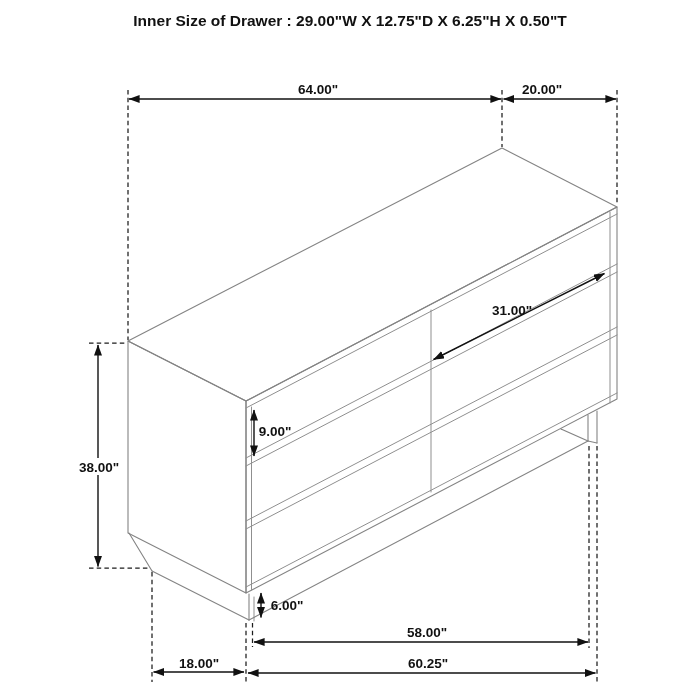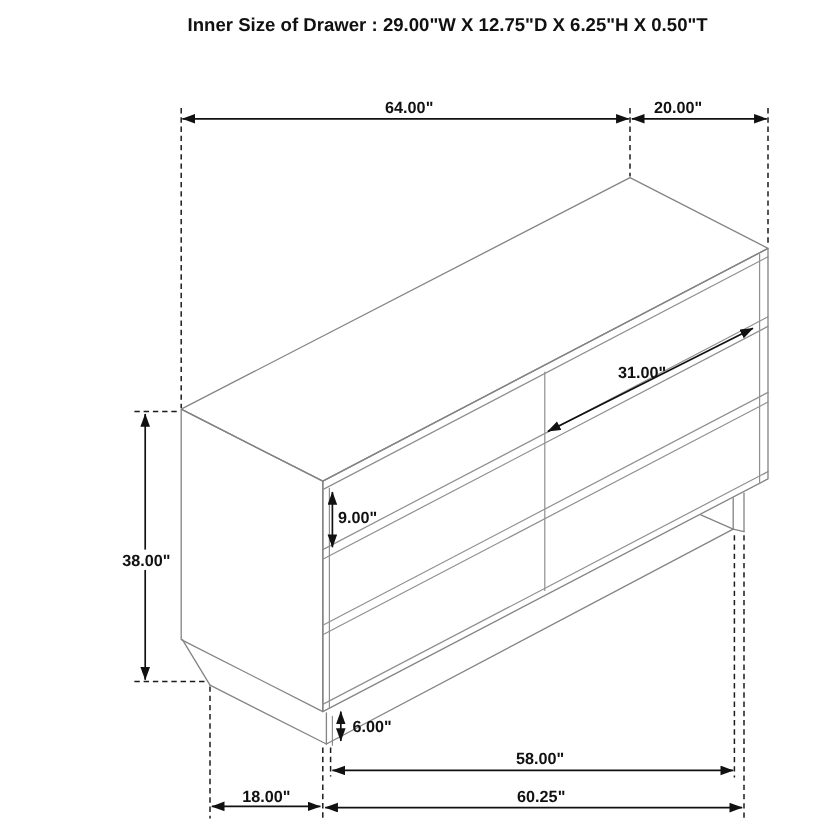--- a/index.html
+++ b/index.html
@@ -6,21 +6,20 @@
     margin: 0;
     padding: 0;
     background: #ffffff;
   }
   .canvas {
     position: relative;
     width: 568px;
     height: 700px;
     background: #ffffff;
     font-family: "Liberation Sans", sans-serif;
-    padding-left: 23px;
   }
   svg { display: block; }
   .furniture {
     fill: none;
     stroke: #848484;
     stroke-width: 1.1;
     stroke-linejoin: round;
     stroke-linecap: round;
   }
   .furniture-thin {

